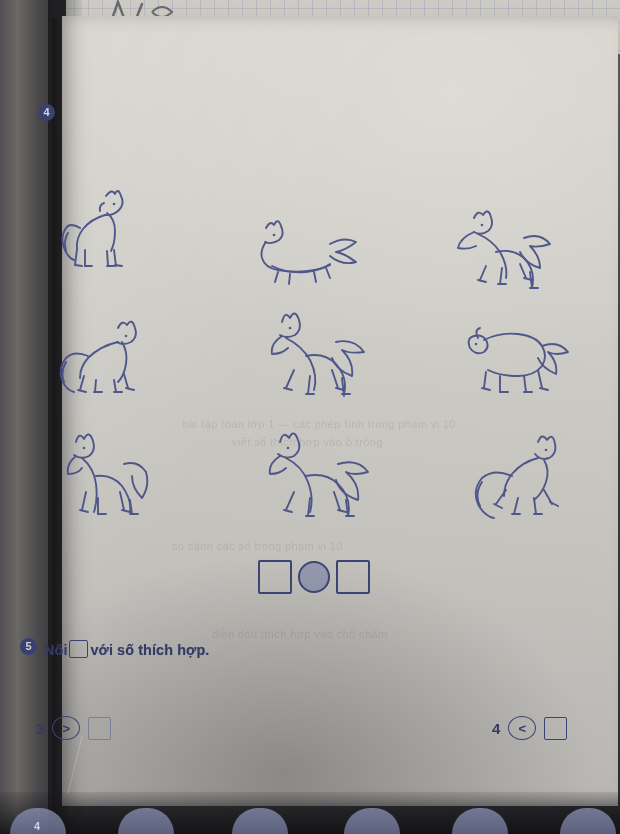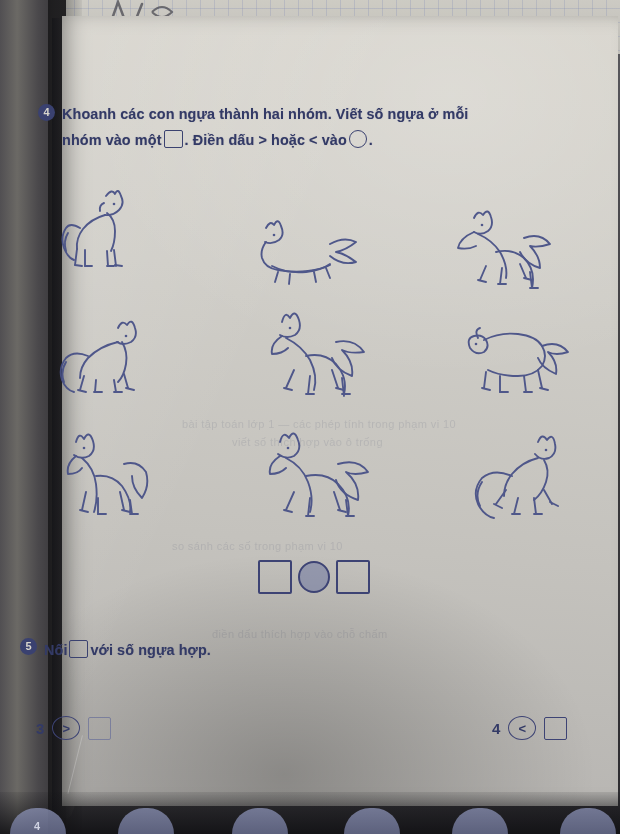--- a/index.html
+++ b/index.html
@@ -243,24 +243,20 @@
     <div class="ghost-text" style="left:120px; top:402px;">bài tập toán lớp 1 — các phép tính trong phạm vi 10</div>
     <div class="ghost-text" style="left:170px; top:420px;">viết số thích hợp vào ô trống</div>
     <div class="ghost-text" style="left:110px; top:524px;">so sánh các số trong phạm vi 10</div>
     <div class="ghost-text" style="left:150px; top:612px;">điền dấu thích hợp vào chỗ chấm</div>
 
     <div class="sheet-sheen"></div>
   </div>
 
   <div class="bullet" style="left:38px; top:104px;">4</div>
 
-  <div class="ex ex-text" style="left:62px; top:101px; width:520px;">
-    <span>Khoanh các con ngựa thành hai nhóm. Viết số ngựa ở mỗi</span><br>
-    <span>nhóm vào một</span><span class="inline-box"></span><span>. Điền dấu &gt; hoặc &lt; vào</span><span class="inline-circle"></span><span>.</span>
-  </div>
 
   <div class="horse" style="left:44px; top:178px;">
     <svg width="96" height="96" viewBox="0 0 96 96">
       <g fill="none" stroke="#464f86" stroke-width="1.9" stroke-linecap="round" stroke-linejoin="round">
         <path d="M62 18 q6 -8 9 -2 q3 -7 6 2 q4 8 -2 14 q-6 6 -14 5"></path>
         <path d="M61 37 q-14 4 -22 14 q-7 9 -6 20"></path>
         <path d="M63 35 q8 6 8 18 q0 12 -4 20"></path>
         <path d="M33 71 l-2 16 M41 72 l0 16 M63 73 l1 15 M70 72 l2 16"></path>
         <path d="M31 87 l7 1 M41 88 l7 0 M63 88 l7 0 M71 87 l7 1"></path>
         <path d="M36 50 q-10 -6 -14 0 q-6 9 -2 20 q4 10 10 12"></path>
@@ -390,21 +386,21 @@
 
   <div class="ans-row" style="left:258px; top:560px;">
     <div class="ans-box"></div>
     <div class="ans-circle"></div>
     <div class="ans-box"></div>
   </div>
 
   <div class="bullet" style="left:20px; top:638px;">5</div>
 
   <div class="ex ex-text" style="left:44px; top:637px;">
-    <span>Nối</span><span class="inline-box"></span><span>với số ngựa hợp.</span>
+    <span>Nối</span><span class="inline-box"></span><span>với số thích hợp.</span>
   </div>
 
   <div class="pair" style="left:36px; top:716px;">
     <span class="num">3</span>
     <span class="op-circle">&gt;</span>
     <span class="small-box light"></span>
   </div>
 
   <div class="pair" style="left:492px; top:716px;">
     <span class="num">4</span>

